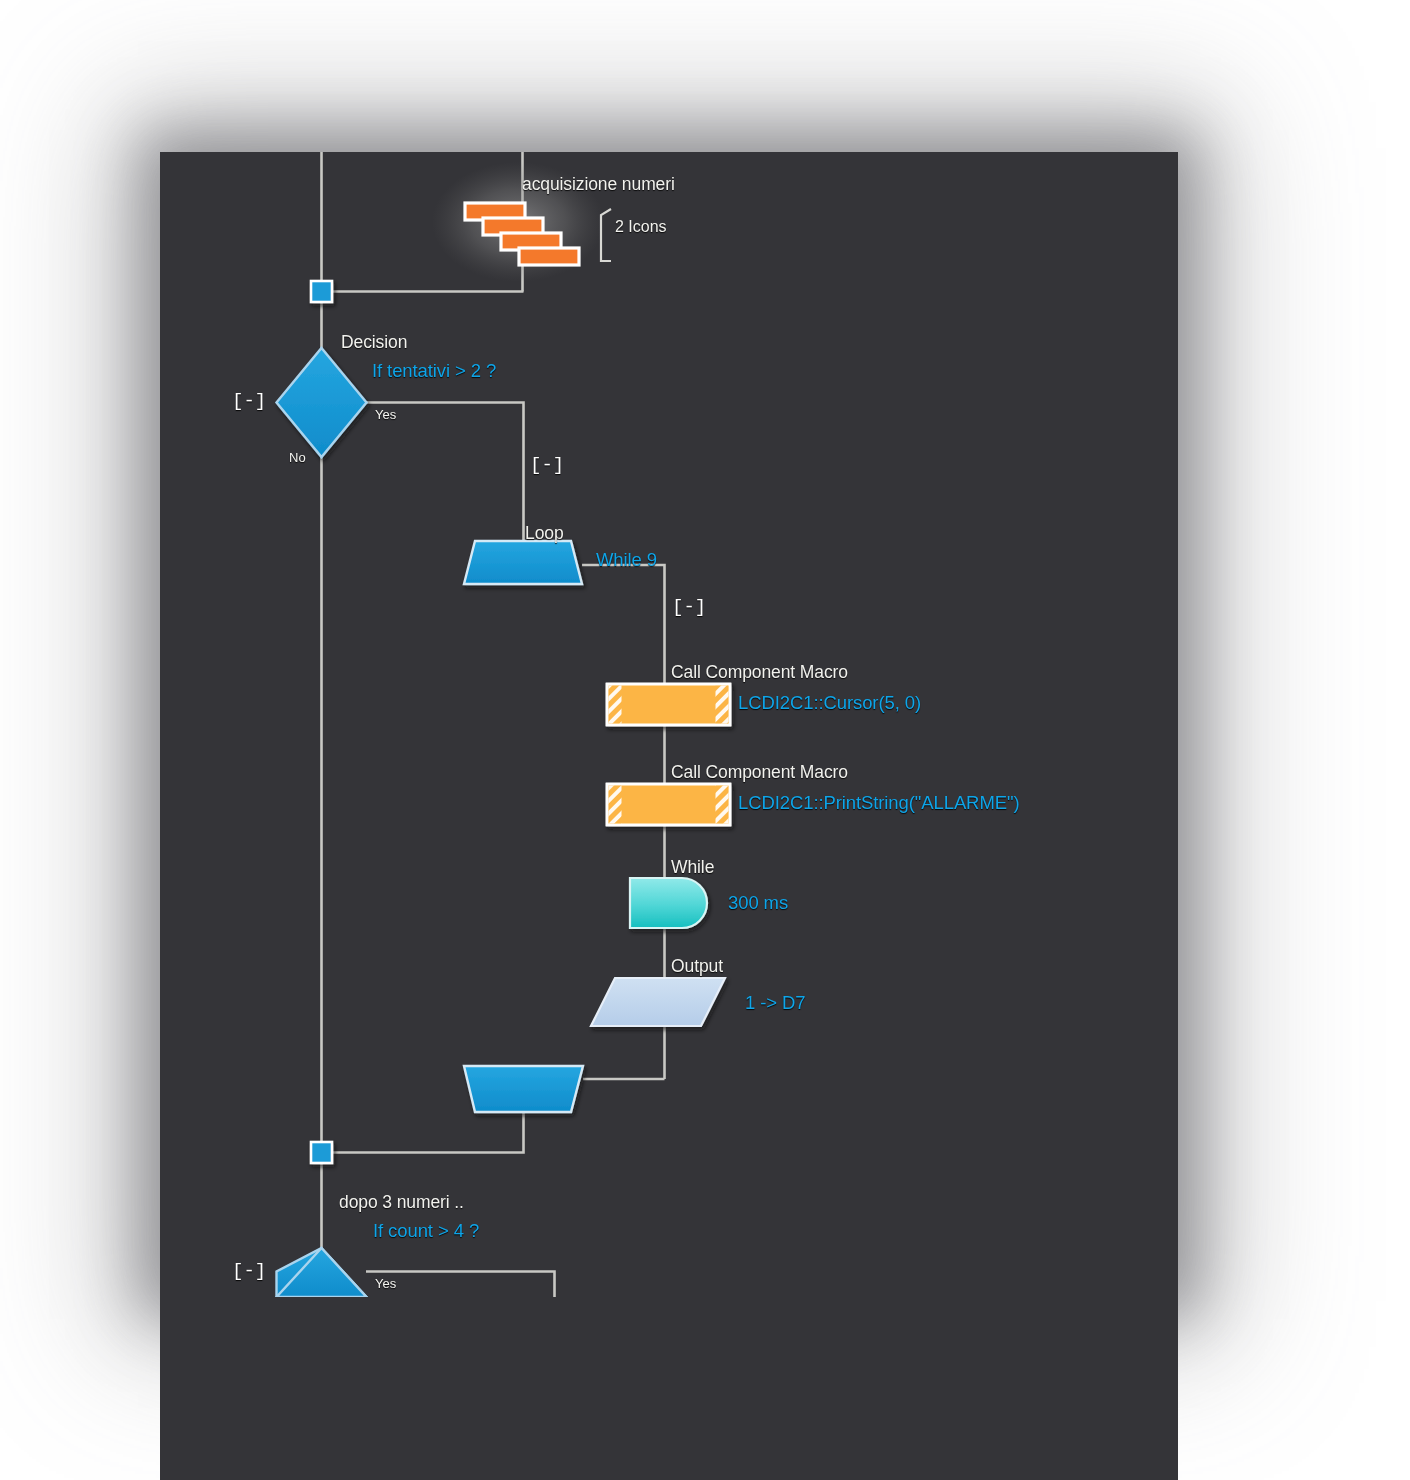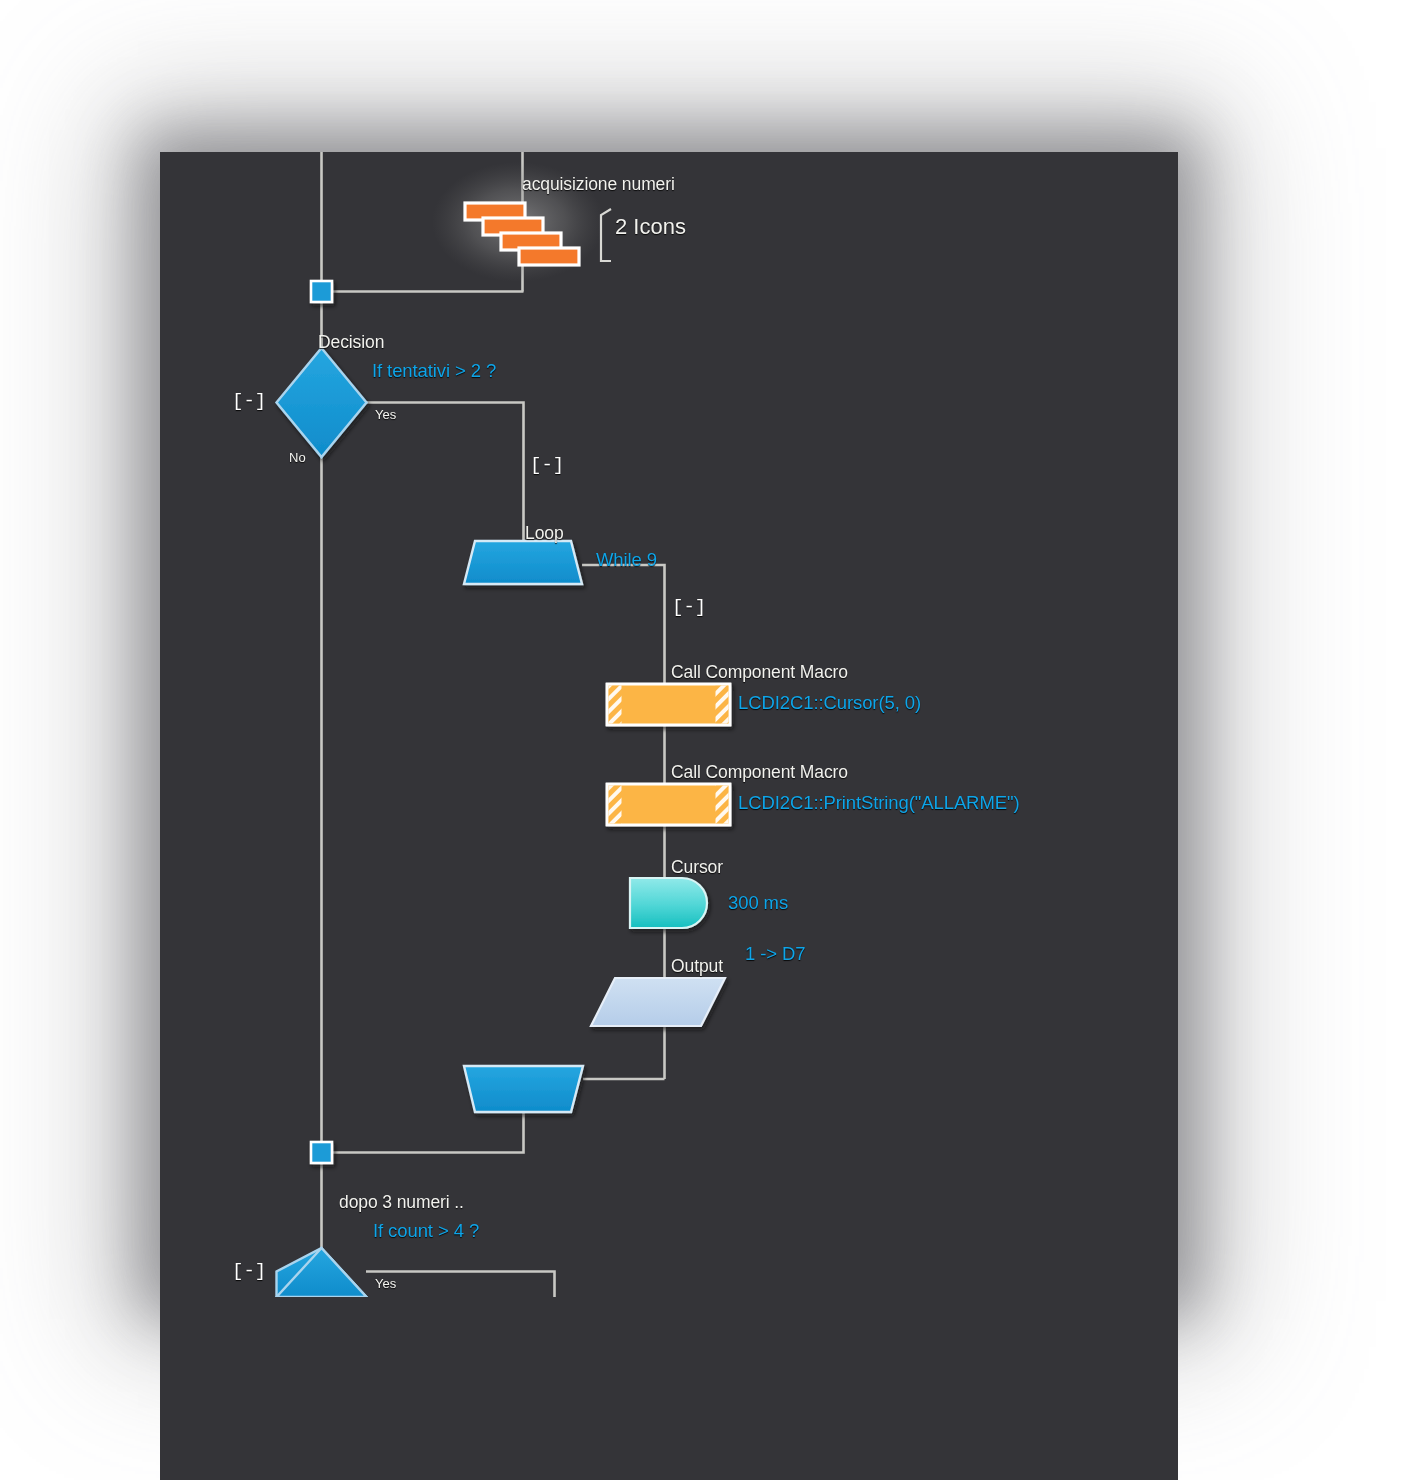--- a/index.html
+++ b/index.html
@@ -75,21 +75,21 @@
     color: #ffffff;
     font-size: 19px;
     line-height: 19px;
     font-family: "Liberation Mono", monospace;
     white-space: nowrap;
     text-shadow: 0 1px 1px rgba(0,0,0,0.9);
   }
   .icon-count {
     position: absolute;
     color: #f2f2ee;
-    font-size: 22px;
+    font-size: 16px;
     line-height: 20px;
     white-space: nowrap;
     text-shadow: 0 1px 1px rgba(0,0,0,0.85);
   }
 </style>
 </head>
 <body>
 
 <div id="page">
 
@@ -199,42 +199,42 @@
 
       <path d="M 304 914 L 423 914 L 411 960 L 315 960 Z" fill="url(#blueGrad)" stroke="#d5e9f5" stroke-width="2.4" filter="url(#softShadow)"></path>
 
       <path d="M 161.5 1096 L 206.5 1145 L 161.5 1145 L 116.5 1145 L 116.5 1119.5 Z" fill="url(#blueGrad)" stroke="#a9d4ee" stroke-width="2.4"></path>
       <path d="M 161.5 1096 L 206.5 1145 L 116.5 1145 Z" fill="url(#blueGrad)" stroke="#a9d4ee" stroke-width="2.4"></path>
     </svg>
 
     <div class="node-label" style="left:362px; top:22px;">acquisizione numeri</div>
     <div class="icon-count" style="left:455px; top:65px;">2 Icons</div>
 
-    <div class="node-label" style="left:158px; top:180px;">Decision</div>
+    <div class="node-label" style="left:181px; top:180px;">Decision</div>
     <div class="node-expr" style="left:212px; top:208px;">If  tentativi &gt; 2 ?</div>
     <div class="branch-label" style="left:215px; top:253px;">Yes</div>
     <div class="branch-label" style="left:129px; top:296px;">No</div>
     <div class="collapse-marker" style="left:72px; top:240px;">[-]</div>
     <div class="collapse-marker" style="left:370px; top:304px;">[-]</div>
 
     <div class="node-label" style="left:365px; top:371px;">Loop</div>
     <div class="node-expr" style="left:436px; top:397px;">While 9</div>
     <div class="collapse-marker" style="left:512px; top:446px;">[-]</div>
 
     <div class="node-label" style="left:511px; top:510px;">Call Component Macro</div>
     <div class="node-expr" style="left:578px; top:540px;">LCDI2C1::Cursor(5, 0)</div>
 
     <div class="node-label" style="left:511px; top:610px;">Call Component Macro</div>
     <div class="node-expr" style="left:578px; top:640px;">LCDI2C1::PrintString("ALLARME")</div>
 
-    <div class="node-label" style="left:511px; top:705px;">Cursor</div>
+    <div class="node-label" style="left:511px; top:705px;">While</div>
     <div class="node-expr" style="left:568px; top:740px;">300 ms</div>
 
     <div class="node-label" style="left:511px; top:804px;">Output</div>
-    <div class="node-expr" style="left:585px; top:791px;">1 -&gt; D7</div>
+    <div class="node-expr" style="left:585px; top:840px;">1 -&gt; D7</div>
 
     <div class="node-label" style="left:163px; top:1040px;margin-left:16px;">dopo 3 numeri ..</div>
     <div class="node-expr" style="left:213px; top:1068px;">If  count &gt; 4 ?</div>
     <div class="branch-label" style="left:215px; top:1122px;">Yes</div>
     <div class="collapse-marker" style="left:72px; top:1110px;">[-]</div>
 
   </div>
 </div>
 
 </body></html>

